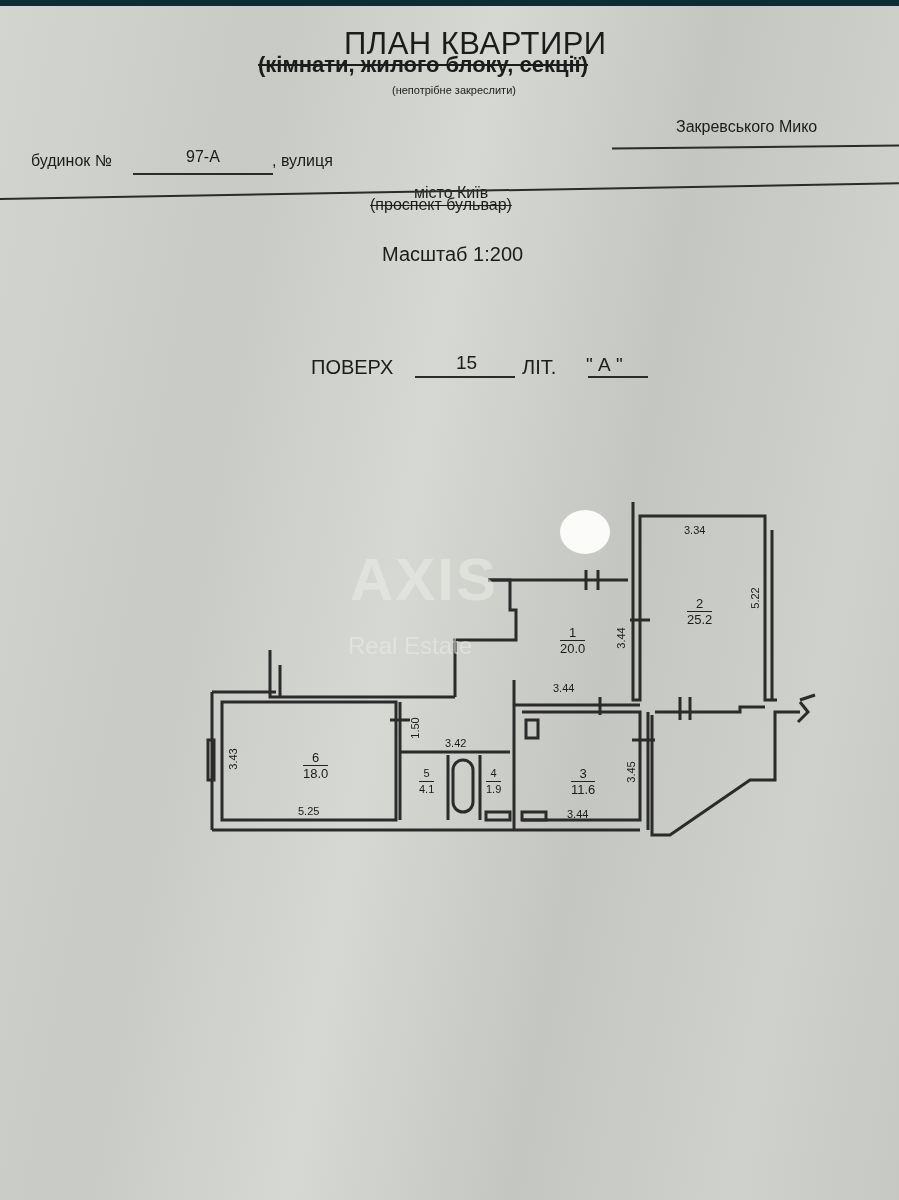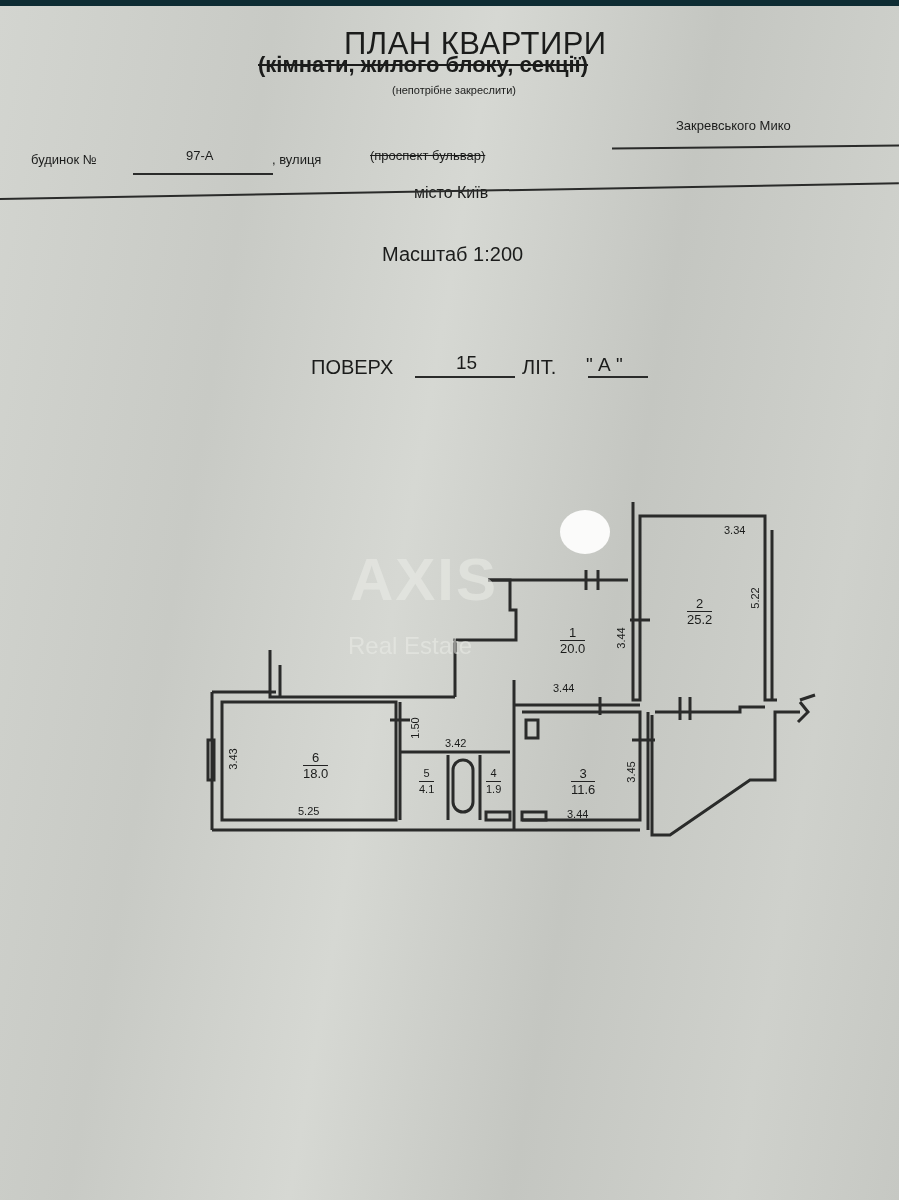--- a/index.html
+++ b/index.html
@@ -4,23 +4,23 @@
 <style>
   html,body{margin:0;padding:0;}
   body{width:899px;height:1200px;overflow:hidden;background:#c9cbc6;font-family:"Liberation Sans",sans-serif;color:#1b1c1b;position:relative;}
   .topbar{position:absolute;left:0;top:0;width:899px;height:6px;background:#0e2c33;}
   .paper{position:absolute;left:0;top:6px;width:899px;height:1194px;
     background:linear-gradient(100deg,#d3d5d0 0%,#c8cac5 25%,#d6d8d3 45%,#c4c6c1 65%,#cfd1cc 85%,#c6c8c3 100%);}
   .t{position:absolute;white-space:nowrap;}
   .title{left:344px;top:26px;font-size:31px;font-weight:normal;letter-spacing:0.5px;}
   .subtitle{left:258px;top:52px;font-size:22px;font-weight:bold;text-decoration:line-through;text-decoration-thickness:2px;}
   .note{left:392px;top:84px;font-size:11px;}
-  .lbl{font-size:13px;text-align:center;}
+  .lbl{font-size:16px;text-align:center;}
   .uline{position:absolute;height:1.5px;background:#2a2b2a;}
-  .strike{text-decoration:line-through;}
+  .strike{text-decoration:line-through;margin-top:48px;}
   .plan{position:absolute;left:0;top:0;width:899px;height:1200px;}
   .wm1{left:350px;top:545px;font-size:60px;font-weight:bold;color:rgba(235,236,232,0.55);letter-spacing:2px;}
   .wm2{left:348px;top:632px;font-size:24px;color:rgba(235,236,232,0.55);}
   .blob{position:absolute;left:560px;top:510px;width:50px;height:44px;border-radius:50%;background:#fbfbfa;}
   .num{position:absolute;font-size:13px;text-align:center;line-height:15px;}
   .num .n{display:block;border-bottom:1px solid #222;padding:0 2px;}
   .dim{position:absolute;font-size:11px;}
   .vdim{position:absolute;font-size:11px;transform:rotate(-90deg);transform-origin:center;}
 </style>
 </head>
@@ -122,21 +122,21 @@
 </div>
 <div class="num" style="left:419px;top:766px;font-size:11px;">
   <span class="n">5</span>
   <span>4.1</span>
 </div>
 <div class="num" style="left:303px;top:750px;">
   <span class="n">6</span>
   <span>18.0</span>
 </div>
 
-<div class="dim" style="left:684px;top:524px;margin-left:40px;">3.34</div>
+<div class="dim" style="left:684px;top:524px;">3.34</div>
 <div class="vdim" style="left:744px;top:592px;">5.22</div>
 <div class="vdim" style="left:610px;top:632px;">3.44</div>
 <div class="dim" style="left:553px;top:682px;">3.44</div>
 <div class="dim" style="left:567px;top:808px;">3.44</div>
 <div class="vdim" style="left:620px;top:766px;">3.45</div>
 <div class="vdim" style="left:222px;top:753px;">3.43</div>
 <div class="dim" style="left:298px;top:805px;">5.25</div>
 <div class="vdim" style="left:404px;top:722px;">1.50</div>
 <div class="dim" style="left:445px;top:737px;">3.42</div>
 

